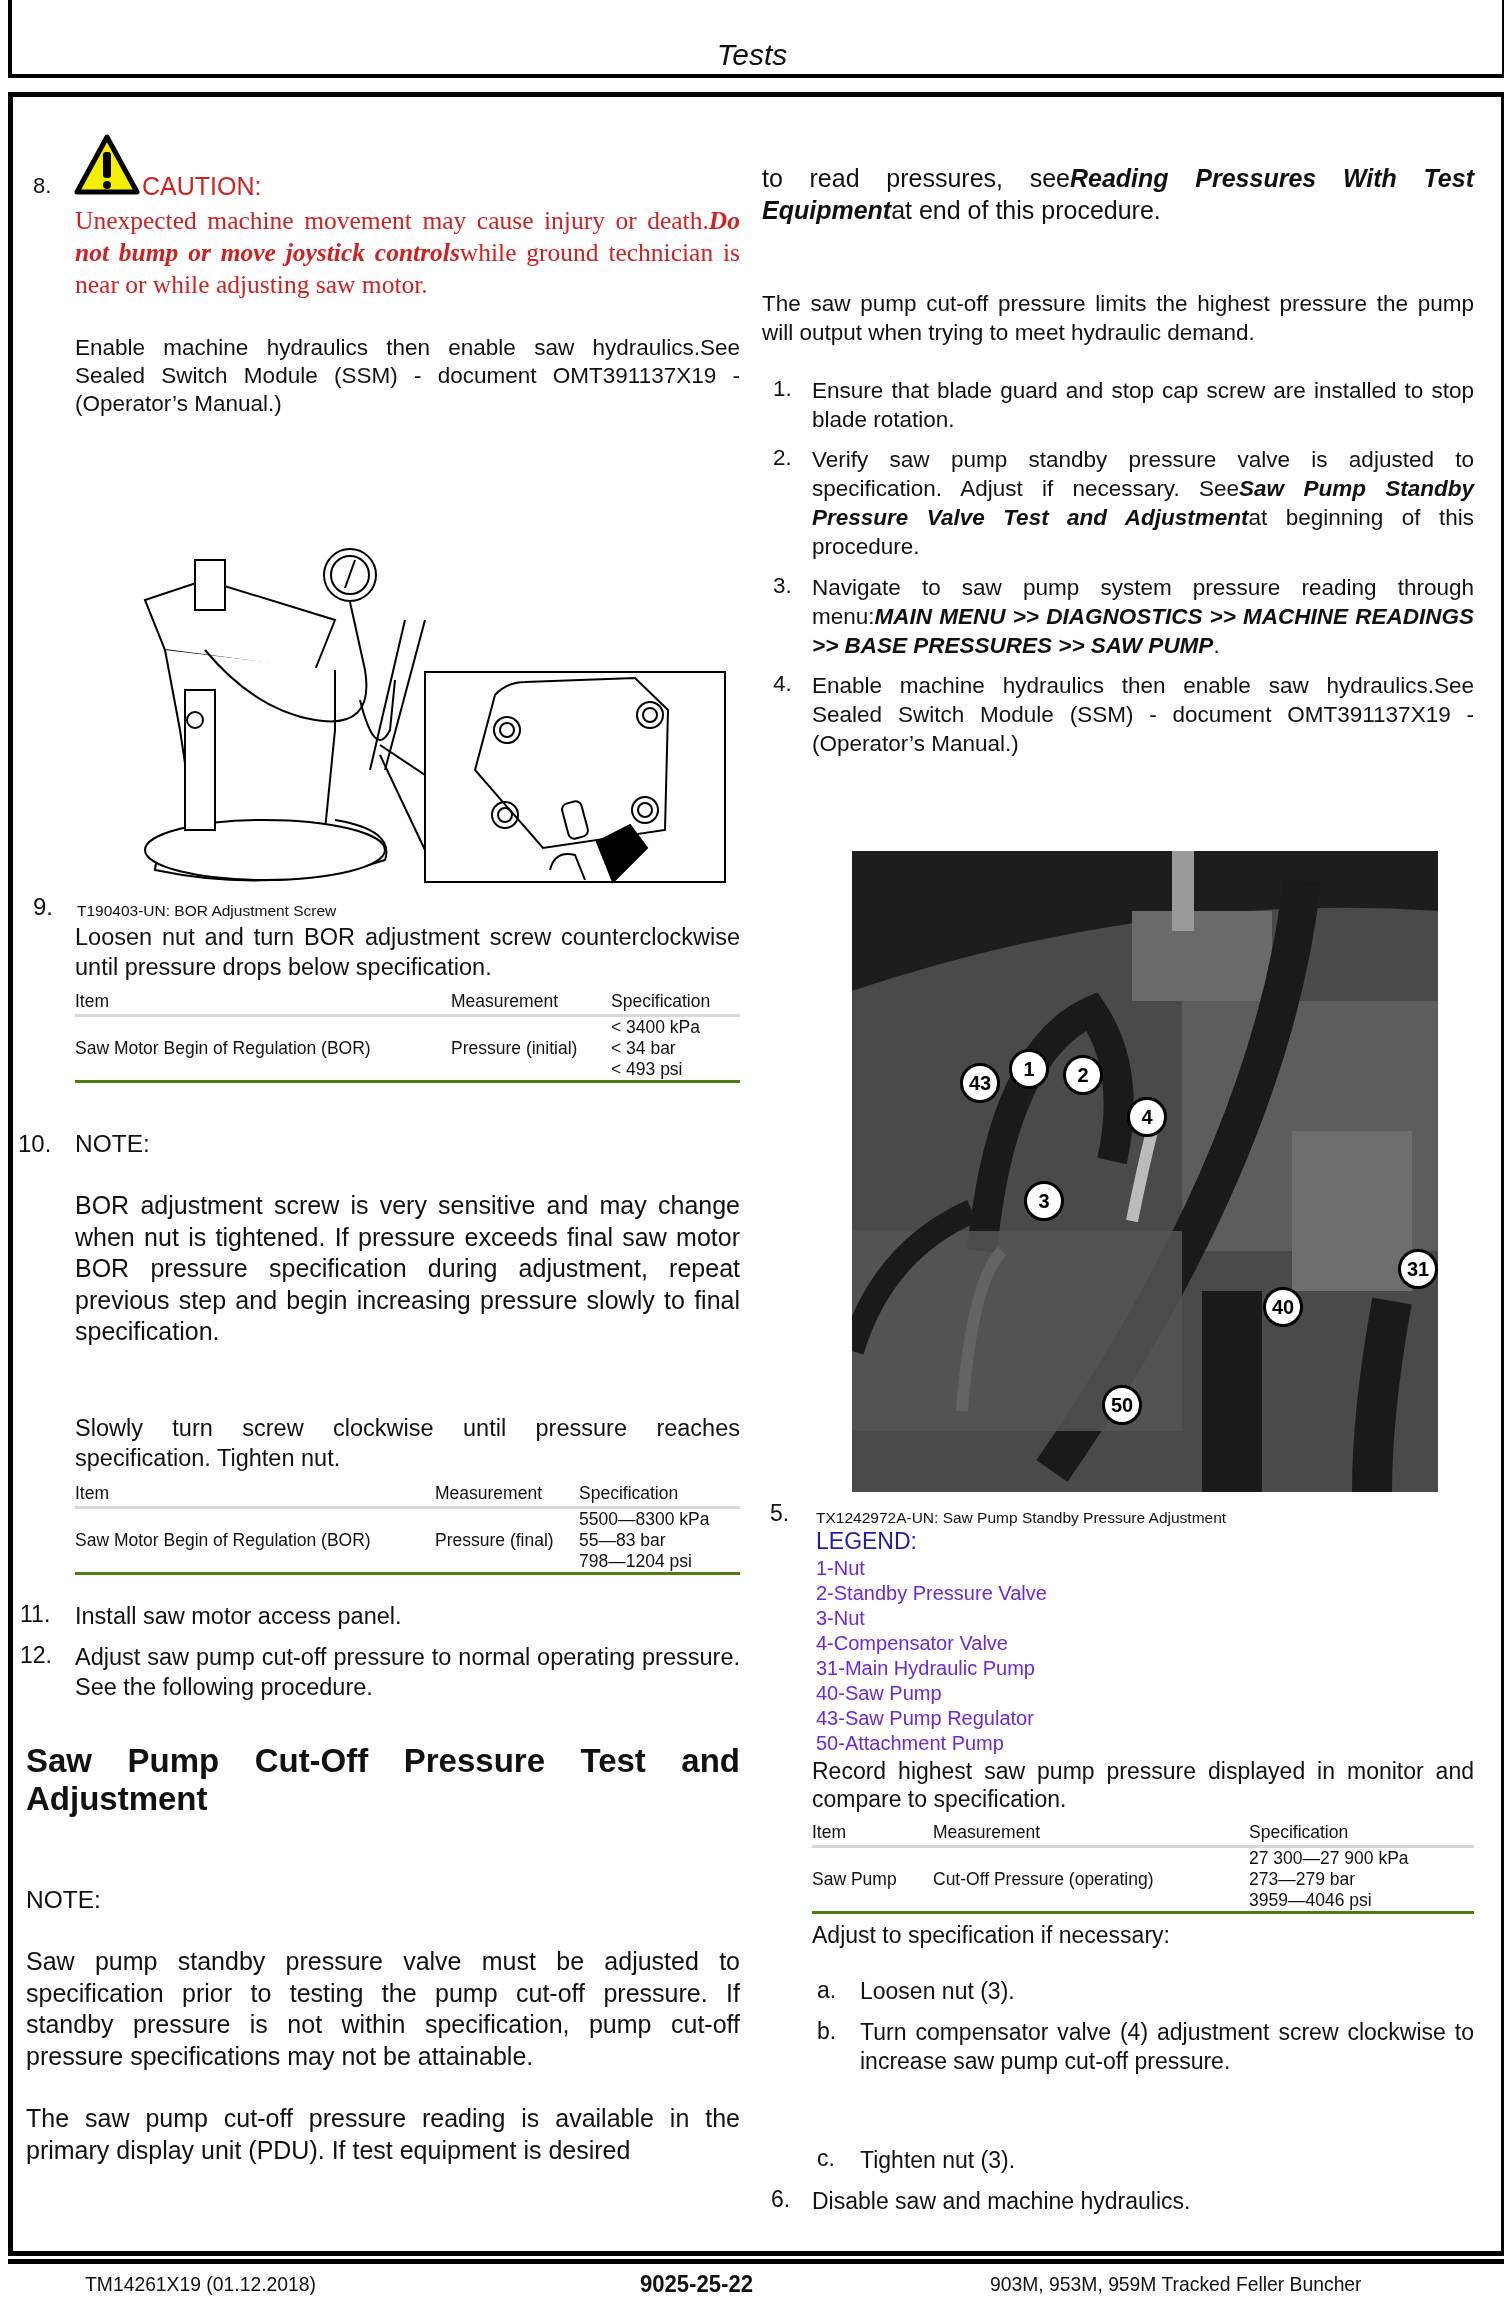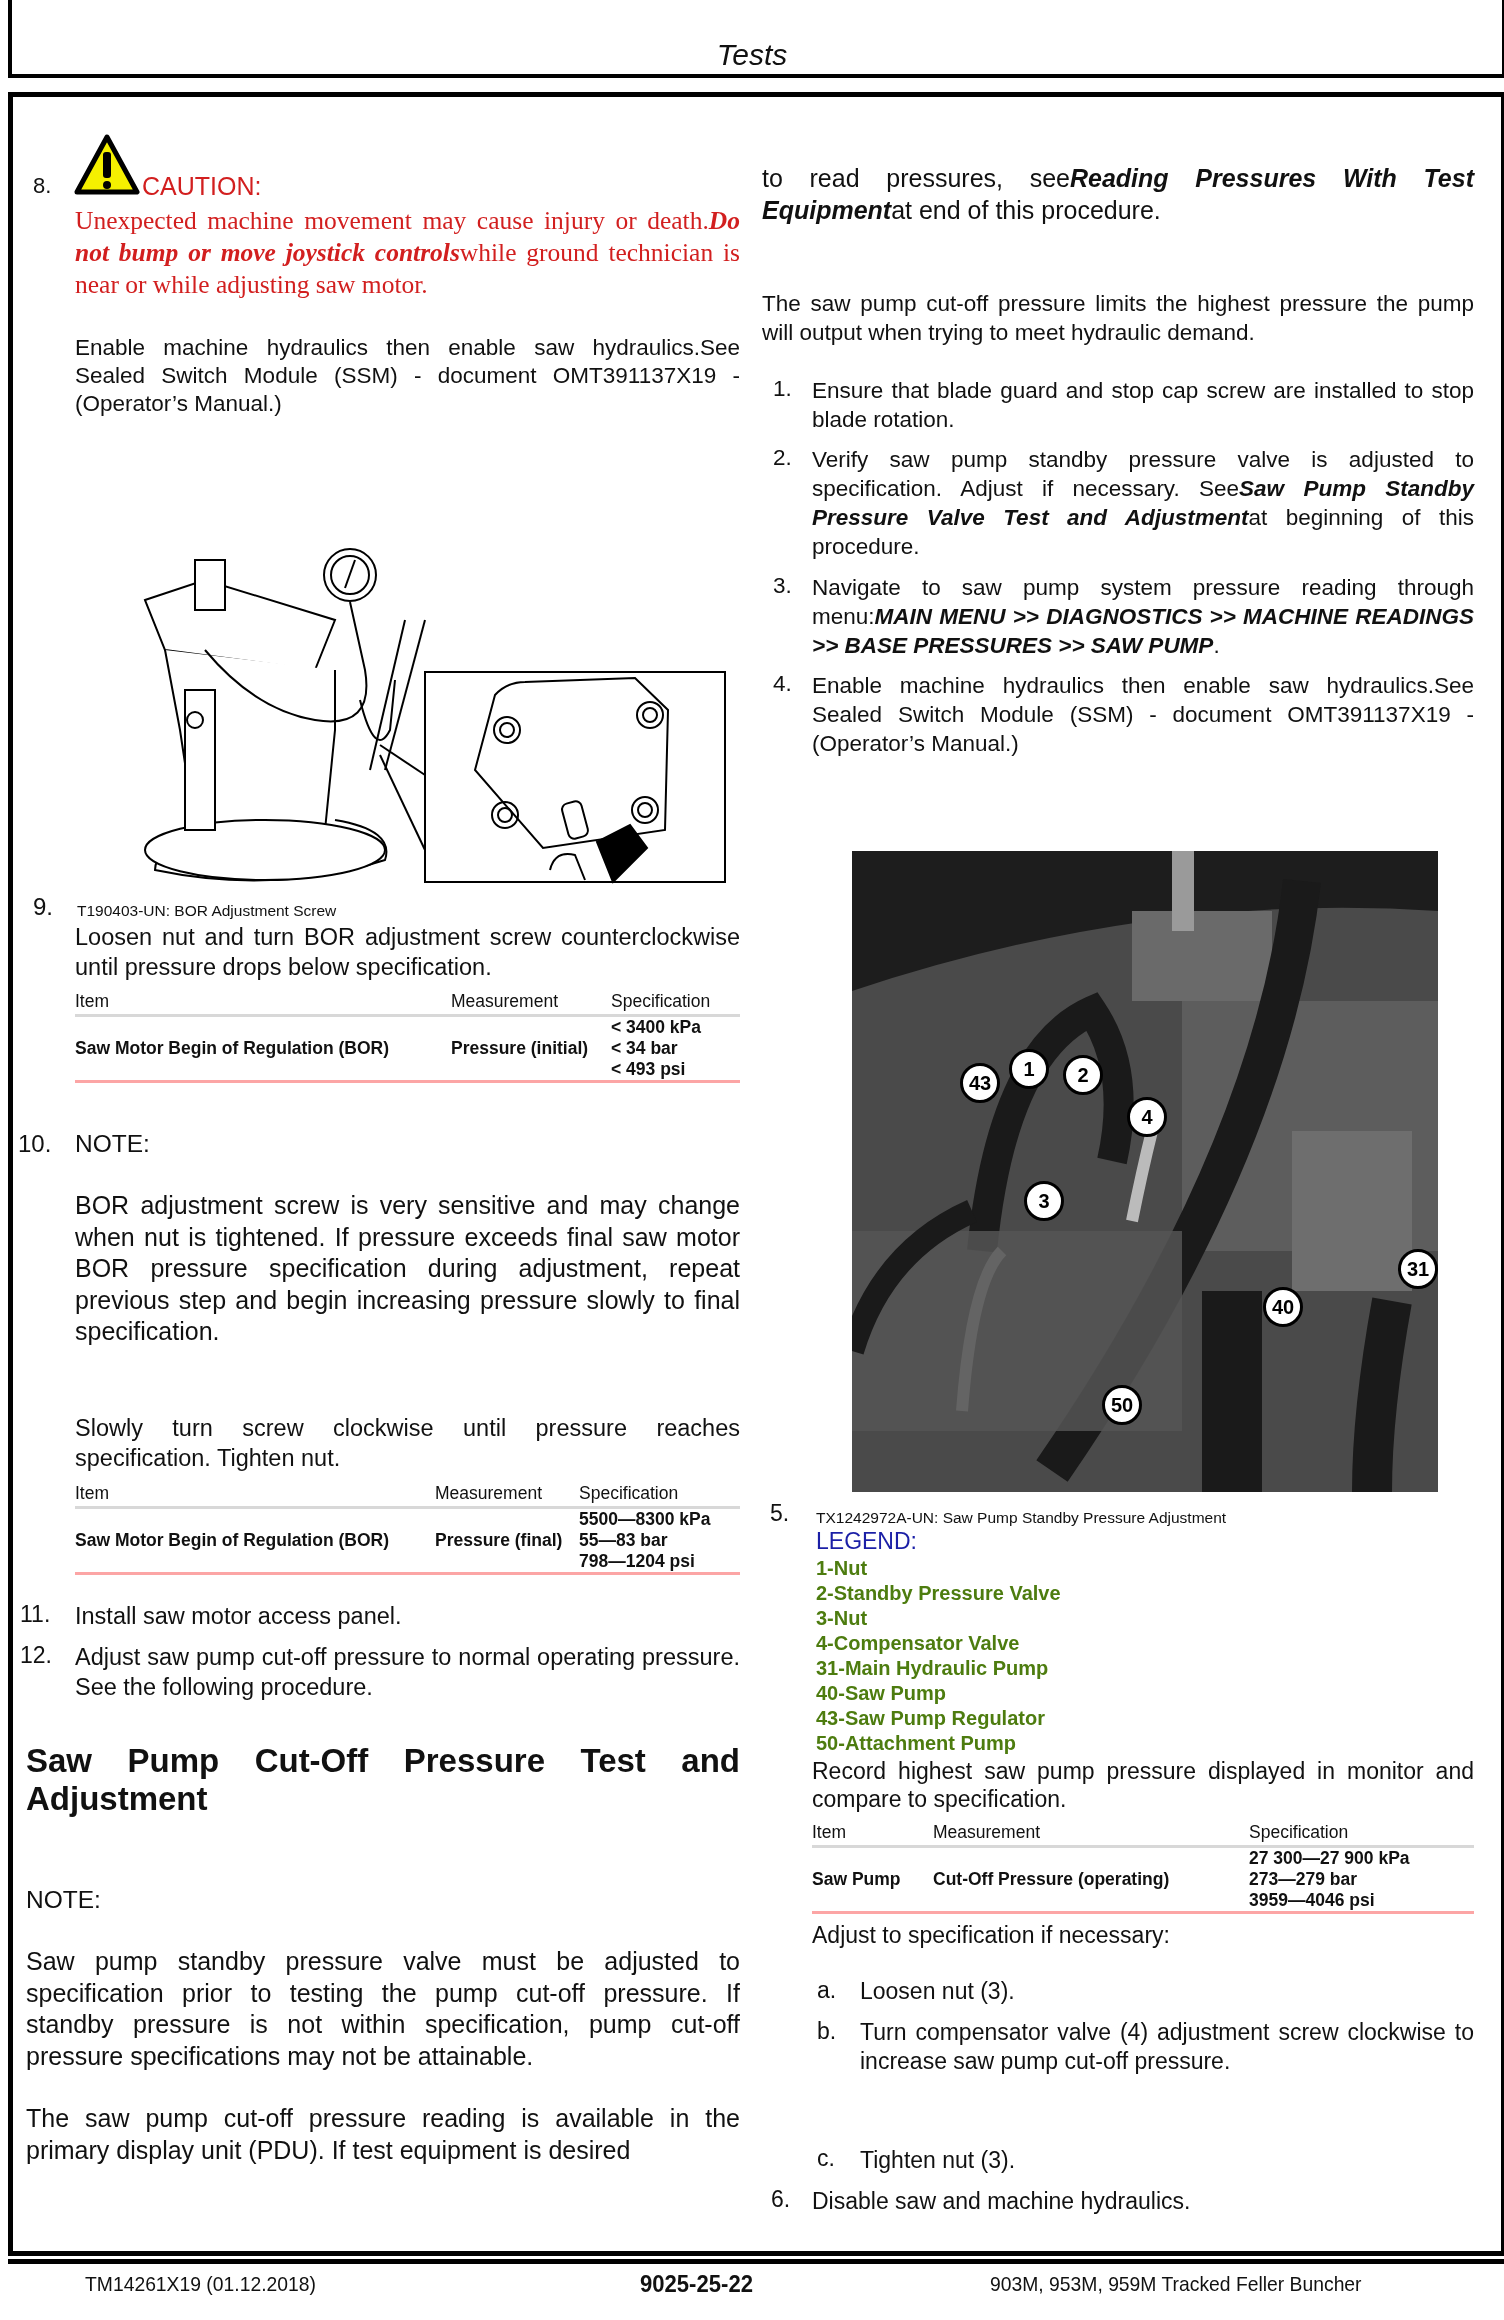--- a/index.html
+++ b/index.html
@@ -14,27 +14,27 @@
   .footer-center { font-weight: bold; font-size: 24px; }
   .txt { font-size: 24.5px; line-height: 31px; text-align: justify; }
   .small { font-size: 17px; line-height: 21px; }
   .num { font-size: 22px; }
   .red { color: #d21f1f; }
   .blue { color: #1b1fa6; }
   .bi { font-weight: bold; font-style: italic; }
   .heading { font-weight: bold; font-size: 33px; line-height: 38px; text-align: justify; text-align-last: justify; }
   table.spec { border-collapse: collapse; font-size: 17.5px; line-height: 21px; }
   table.spec th { font-weight: normal; text-align: left; padding: 0 0 2px 0; border-bottom: 3px solid #d8d8d8; }
-  table.spec td { padding: 0; vertical-align: middle; border-bottom: 3px solid #fca5a5; font-weight: bold; }
+  table.spec td { padding: 0; vertical-align: middle; border-bottom: 3px solid #4d7c0f; }
   table.spec td.specval { vertical-align: top; }
   .figure { background: #fff; }
   .photo { background: #2b2b2b; overflow: hidden; }
   .callout { position: absolute; width: 34px; height: 34px; border-radius: 50%; background: #fff; border: 3px solid #000;
              font-weight: bold; font-size: 20px; line-height: 34px; text-align: center; color: #000; }
-  .legend-line { font-weight: bold; font-size: 20px; line-height: 25px; color: #4d7c0f; }
+  .legend-line { font-weight: normal; font-size: 20px; line-height: 25px; color: #6d28d9; }
 </style>
 </head>
 <body>
 
 <div class="abs header-box"></div>
 <div class="abs header-title">Tests</div>
 
 <div class="abs frame"></div>
 
 <div class="abs num" style="left:33px; top:173px;">8.</div>

